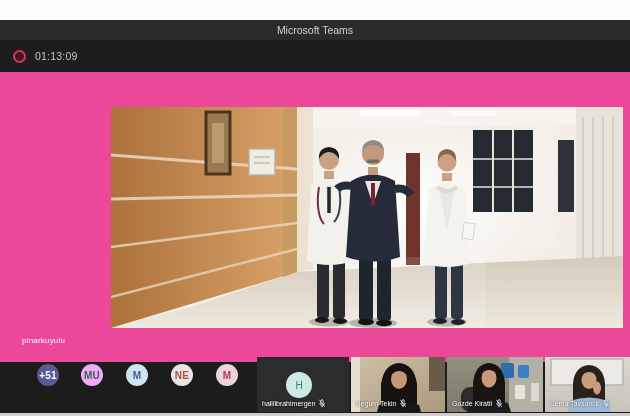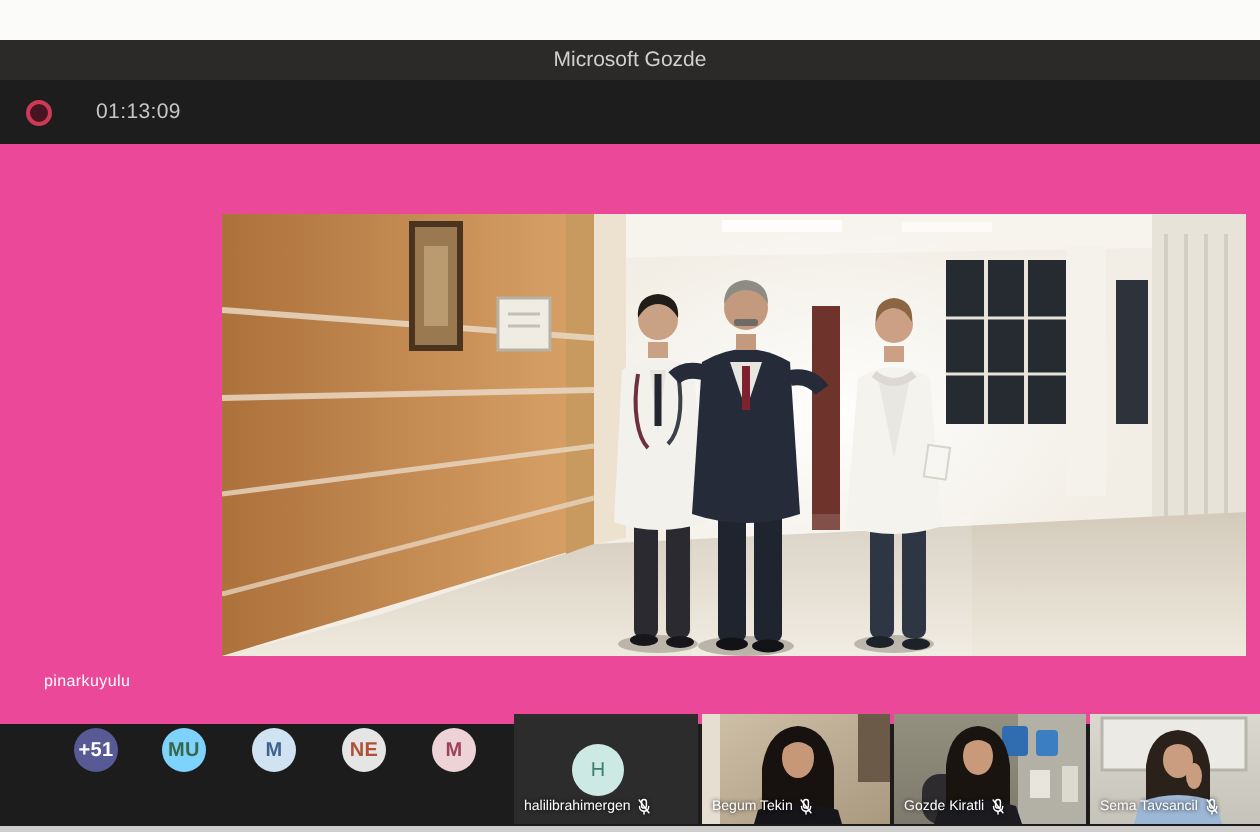--- a/index.html
+++ b/index.html
@@ -7,21 +7,21 @@
        font-family:"Liberation Sans",sans-serif;-webkit-font-smoothing:antialiased;}
   .abs{position:absolute;}
 
   
   .top-strip{left:0;top:0;width:630px;height:20px;background:#fbfbfa;border-bottom:1px solid #e6e6e6;}
   .title-bar{left:0;top:20px;width:630px;height:20px;background:#2b2a29;display:flex;align-items:center;justify-content:center;}
   .title-bar span{color:#d2d0ce;font-size:10.5px;}
   .toolbar{left:0;top:40px;width:630px;height:32px;background:#1e1d1d;}
   .rec-group{left:13px;top:0;height:32px;display:flex;align-items:center;gap:9px;}
   .rec-dot{width:9px;height:9px;border-radius:50%;border:2.5px solid #ce3a54;background:#471521;}
-  .rec-time{color:#c8c6c4;font-size:10.5px;letter-spacing:.2px;margin-left:13px;}
+  .rec-time{color:#c8c6c4;font-size:10.5px;letter-spacing:.2px;}
   .ctl-btn{left:399px;top:45px;width:78px;height:23px;background:#2f2e2e;border:none;border-radius:2px;
            color:#6d6b69;font-size:10.5px;font-family:inherit;}
   .tb-div{top:46px;width:1px;height:20px;background:#4a4846;}
   .icon-btn{top:45px;height:23px;display:flex;align-items:center;justify-content:center;background:none;border:none;padding:0;}
   .icon-btn svg{stroke:#c8c6c4;fill:none;stroke-width:1.3;stroke-linecap:round;stroke-linejoin:round;}
 
   
   .stage{left:0;top:72px;width:630px;height:290px;background:#ec4899;}
   .main-video{left:111px;top:35px;width:512px;height:221px;}
   .presenter{left:22px;top:264px;color:#ffffff;font-size:8px;letter-spacing:.2px;}
@@ -39,21 +39,21 @@
   .h-avatar{position:absolute;left:29px;top:15px;width:26px;height:26px;border-radius:50%;
             display:flex;align-items:center;justify-content:center;font-size:10px;}
 </style>
 </head>
 <body>
 
 <div class="app">
 
   <div class="abs top-strip"></div>
   <div class="abs title-bar">
-    <span>Microsoft Gozde</span>
+    <span>Microsoft Teams</span>
   </div>
 
   <div class="abs toolbar">
     <div class="abs rec-group">
       <div class="rec-dot"></div>
       <span class="rec-time">01:13:09</span>
     </div>
     <button class="abs ctl-btn">Denetim iste</button>
     <div class="abs tb-div" style="left:492px;"></div>
 
@@ -209,21 +209,21 @@
           <path d="M327,54 Q326,43 336,42 Q346,43 345,54 Q341,47 336,47 Q330,47 327,54 Z" fill="#8a6644"></path>
         </g>
       </svg>
     </div>
     <div class="abs presenter">pinarkuyulu</div>
   </div>
 
   <div class="abs bottom-bar"></div>
 
   <div class="abs avatar" style="left: 37px; background-color: rgb(88, 90, 150); color: rgb(255, 255, 255);">+51</div>
-  <div class="abs avatar" style="left: 81px; background-color: #7dd3fc; color: rgb(55, 104, 74);">MU</div>
+  <div class="abs avatar" style="left: 81px; background-color: #f0abfc; color: rgb(55, 104, 74);">MU</div>
   <div class="abs avatar" style="left: 126px; background-color: rgb(207, 227, 242); color: rgb(65, 97, 143);">M</div>
   <div class="abs avatar" style="left: 171px; background-color: #e5e5e5; color: rgb(176, 80, 57);">NE</div>
   <div class="abs avatar" style="left: 216px; background-color: rgb(237, 210, 215); color: rgb(158, 66, 87);">M</div>
 
   <div class="abs tile" style="left:257px;width:92px;">
     <div class="h-avatar" style="background-color: rgb(205, 233, 227); color: rgb(63, 126, 111);">H</div>
     <div class="tile-name">
       <span>halilibrahimergen</span>
       <svg width="8" height="9" viewBox="0 0 15 18">
         <rect x="5.1" y="1.5" width="4.8" height="8.6" rx="2.4"></rect>

